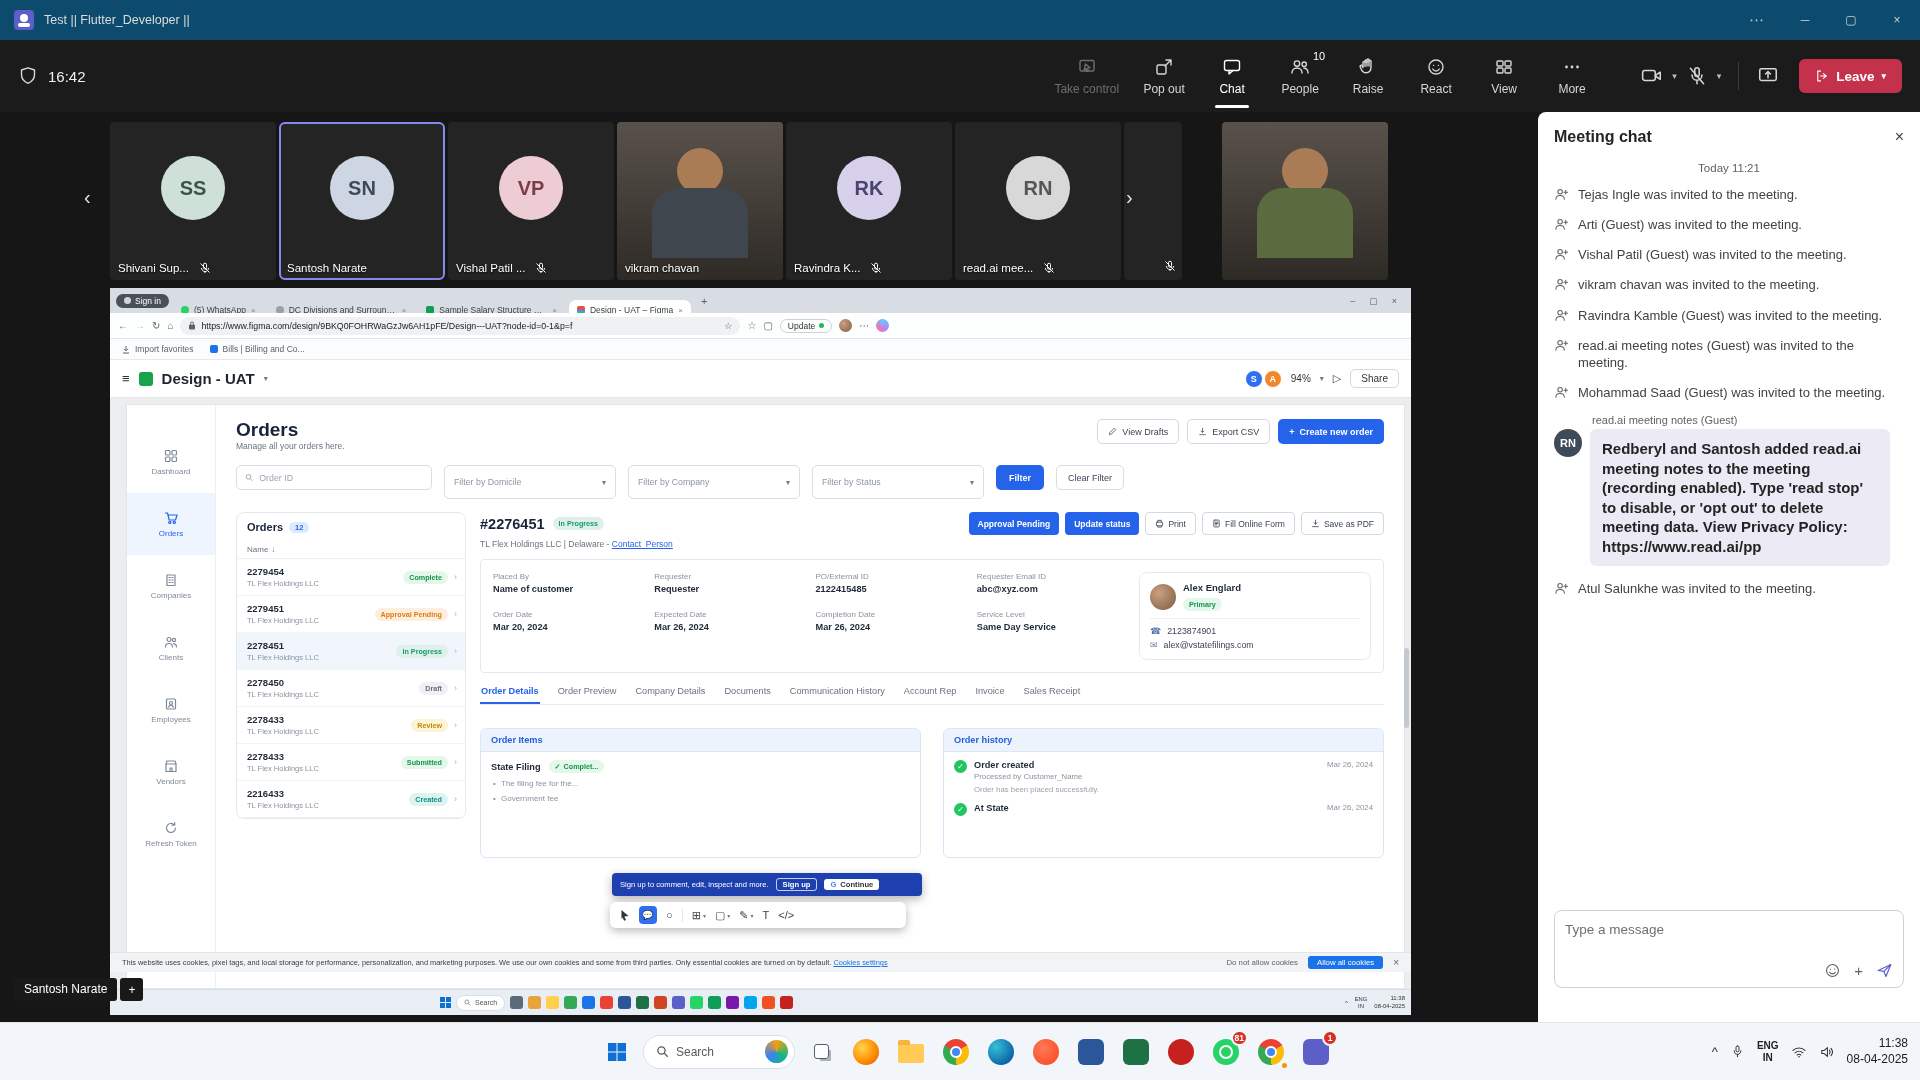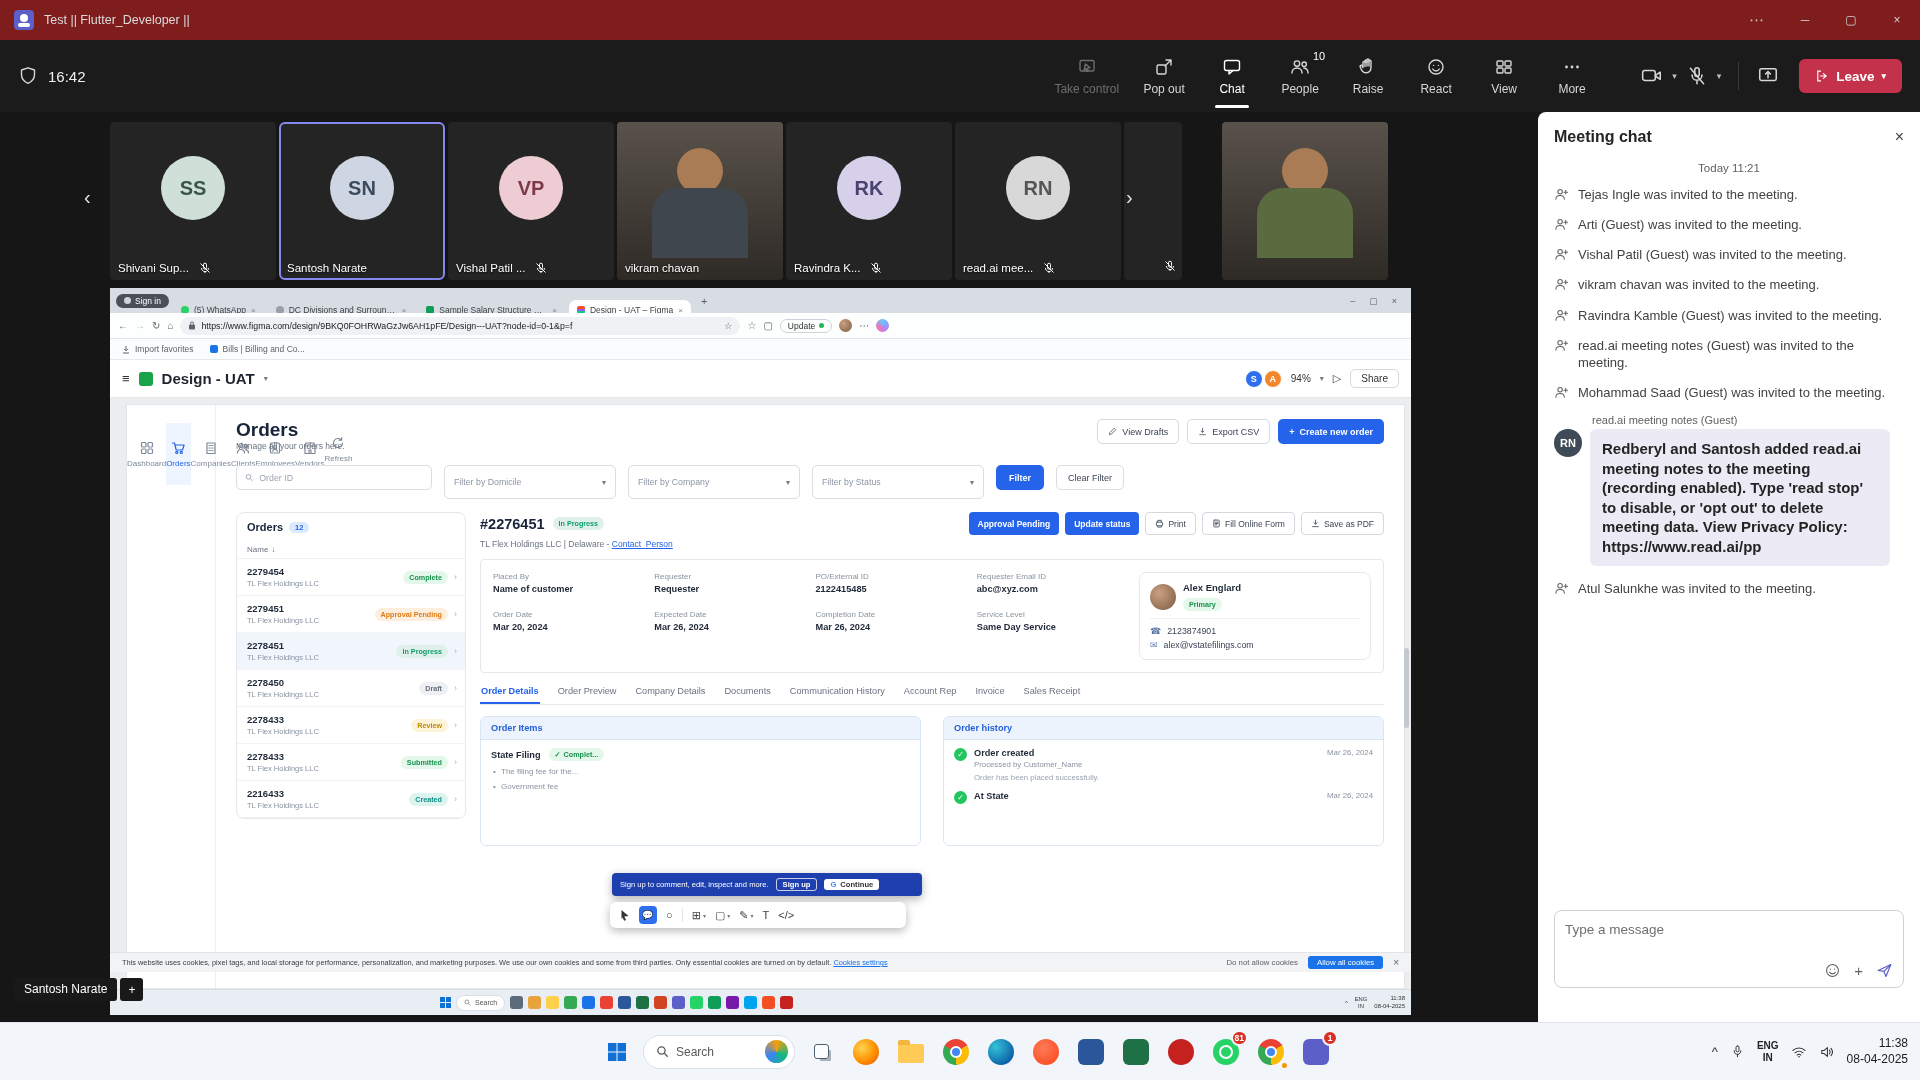--- a/index.html
+++ b/index.html
@@ -2,21 +2,21 @@
 <html><head>
 <meta charset="utf-8">
 <style>
 *{margin:0;padding:0;box-sizing:border-box}
 html,body{width:1920px;height:1080px}
 body{font-family:"Liberation Sans",sans-serif;background:#000;overflow:hidden}
 button{background:none;border:0;font-family:inherit;cursor:pointer}
 .screen{width:1920px;height:1080px;display:flex;flex-direction:column;position:relative}
 
 
-.titlebar{height:40px;background:#7f1d1d;display:flex;align-items:center;flex:none}
+.titlebar{height:40px;background:#0c4a6e;display:flex;align-items:center;flex:none}
 .tb-logo{width:20px;height:20px;border-radius:4px;background:#5b5fc7;margin:0 10px 0 14px;position:relative;flex:none}
 .tb-logo::after{content:"";position:absolute;left:6px;top:4px;width:8px;height:8px;border-radius:50%;background:#fff}
 .tb-logo::before{content:"";position:absolute;left:4px;top:13px;width:12px;height:4px;border-radius:2px;background:#fff}
 .tb-title{font-size:12.5px;color:#dcdcdc}
 .tb-right{margin-left:auto;display:flex;align-items:center;height:100%}
 .tb-dots{color:#c8c8c8;font-size:15px;padding:0 16px;letter-spacing:2px}
 .wbtn{width:46px;height:100%;display:flex;align-items:center;justify-content:center;color:#cfcfcf;font-size:12px}
 
 
 .mtoolbar{height:72px;background:#1b1b1b;display:flex;align-items:center;padding:0 18px;flex:none}
@@ -92,21 +92,21 @@
 .figr{margin-left:auto;display:flex;align-items:center;gap:9px}
 .fav2{width:18px;height:18px;border-radius:50%;color:#fff;font-size:9px;font-weight:700;display:flex;align-items:center;justify-content:center;border:1.5px solid #fff}
 .fav2.s{background:#2f6fed}.fav2.a{background:#f1862b;margin-left:-8px}
 .zoom{font-size:10px;color:#333}
 .play{font-size:11px;color:#333}
 .sharebtn{border:1px solid #d5d8dd;border-radius:5px;padding:3px 10px;font-size:10px;color:#333;background:#fff}
 
 
 .canvas{flex:1;background:#ebedef;position:relative;overflow:hidden}
 .appframe{position:absolute;left:16px;top:6px;width:1279px;bottom:0;background:#fff;border:1px solid #e2e6ea;display:flex;overflow:hidden}
-.side{width:89px;border-right:1px solid #edf0f3;padding-top:18px;display:flex;flex:none}
+.side{width:89px;border-right:1px solid #edf0f3;padding-top:26px;display:flex;flex-direction:column;flex:none}
 .sitem{height:62px;display:flex;flex-direction:column;align-items:center;justify-content:center;gap:4px;font-size:8px;color:#7e8a9a}
 .sitem svg{fill:none;stroke:currentColor;stroke-width:1.2;stroke-linecap:round;stroke-linejoin:round}
 .sitem.on{color:#2563eb;background:#eff5ff}
 .content{flex:1;min-width:0;padding:14px 20px 0;display:flex;flex-direction:column}
 .phead{display:flex;align-items:flex-start}
 .ptitle{font-size:19px;font-weight:700;color:#18243a}
 .psub{font-size:8.5px;color:#6b7280;margin-top:0}
 .pbtns{margin-left:auto;display:flex;gap:8px}
 .ob{border:1px solid #d4d9e0;border-radius:5px;height:25px;padding:0 10px;font-size:9px;color:#3c4454;display:flex;align-items:center;gap:5px;background:#fff}
 .pb{background:#2563eb;color:#fff;border-radius:5px;height:25px;padding:0 11px;font-size:9px;font-weight:700;display:flex;align-items:center;gap:5px}
@@ -152,21 +152,21 @@
 .ccard{width:232px;border:1px solid #e5e8ec;border-radius:8px;padding:9px 10px;flex:none}
 .crow{display:flex;align-items:center;gap:7px}
 .cav{width:26px;height:26px;border-radius:50%;background:radial-gradient(circle at 35% 35%,#caa083,#7d5b3f)}
 .cname{font-size:9.5px;font-weight:700;color:#1f2937}
 .chr2{height:1px;background:#eef0f3;margin:7px 0}
 .cline{display:flex;align-items:center;gap:6px;font-size:8.8px;color:#3c4454;margin-top:4px}
 .cline .ci{color:#5a76a8;font-size:9px}
 .dtabs{display:flex;gap:17px;border-bottom:1px solid #e7eaee;margin-top:13px}
 .dtab{font-size:9.2px;color:#6b7280;padding:0 1px 6px;white-space:nowrap}
 .dtab.on{color:#2563eb;font-weight:700;border-bottom:2px solid #2563eb}
-.panels{display:flex;gap:22px;margin-top:11px;height:130px;overflow:hidden}
+.panels{display:flex;gap:22px;margin-top:23px;height:130px;overflow:hidden}
 .panel{flex:1;border:1px solid #dbe6f5;border-radius:6px;overflow:hidden;background:#fff}
 .panel-h{background:#ecf3fd;color:#2461d9;font-weight:700;font-size:9.2px;padding:6px 10px;border-bottom:1px solid #dbe6f5}
 .panel-b{padding:8px 10px}
 .itrow{display:flex;align-items:center;gap:8px}
 .iname{font-size:9.2px;font-weight:700;color:#1f2937}
 .chip-ok{background:#e4f7eb;color:#17934d;font-size:7.2px;font-weight:700;border-radius:8px;padding:2px 6px;display:flex;align-items:center;gap:3px}
 .bullet{font-size:8px;color:#8a93a1;margin-top:6px;padding-left:10px;position:relative}
 .bullet::before{content:"•";position:absolute;left:2px}
 .ev{display:flex;gap:7px;margin-bottom:9px}
 .ck{width:13px;height:13px;border-radius:50%;background:#22c55e;color:#fff;font-size:8px;display:flex;align-items:center;justify-content:center;flex:none}

